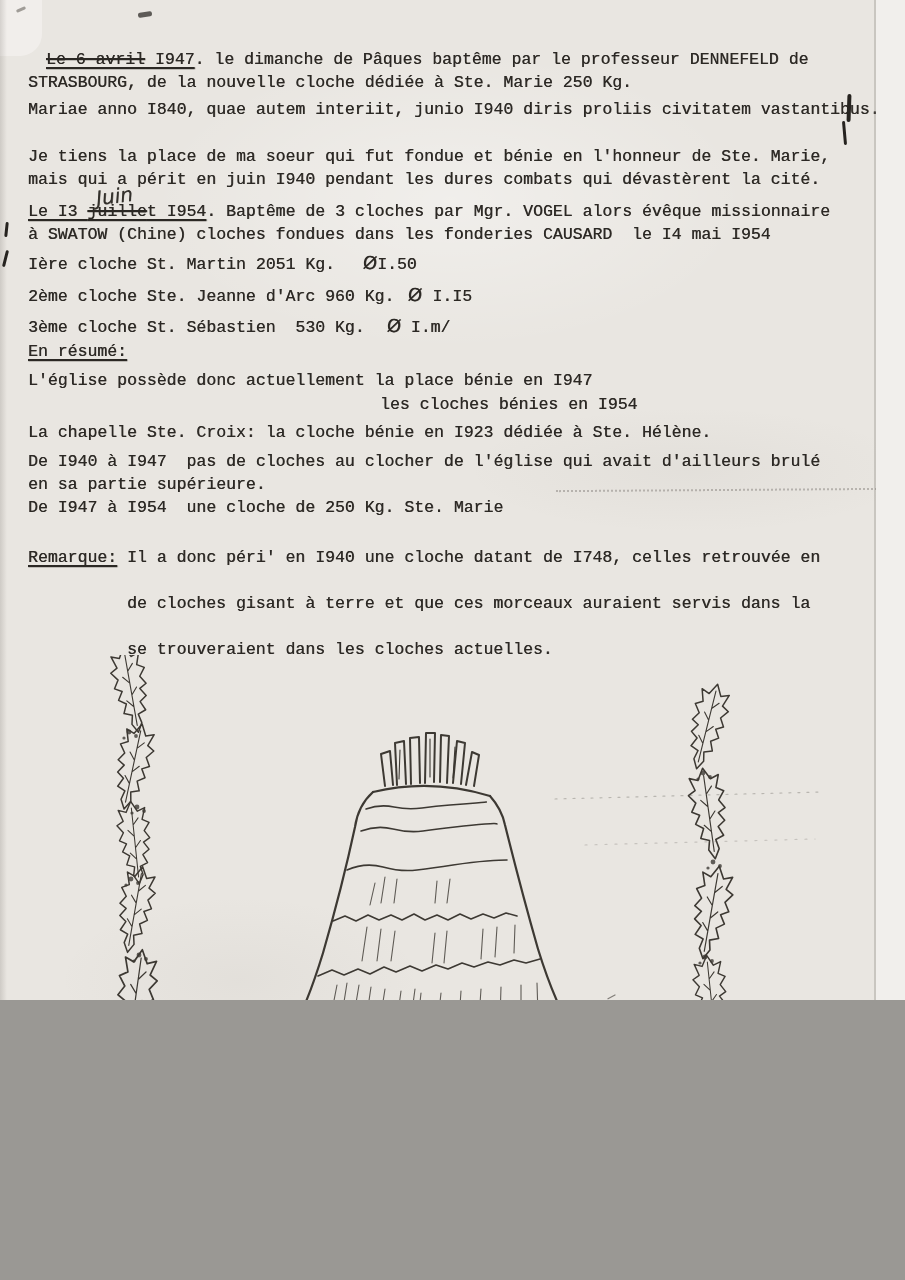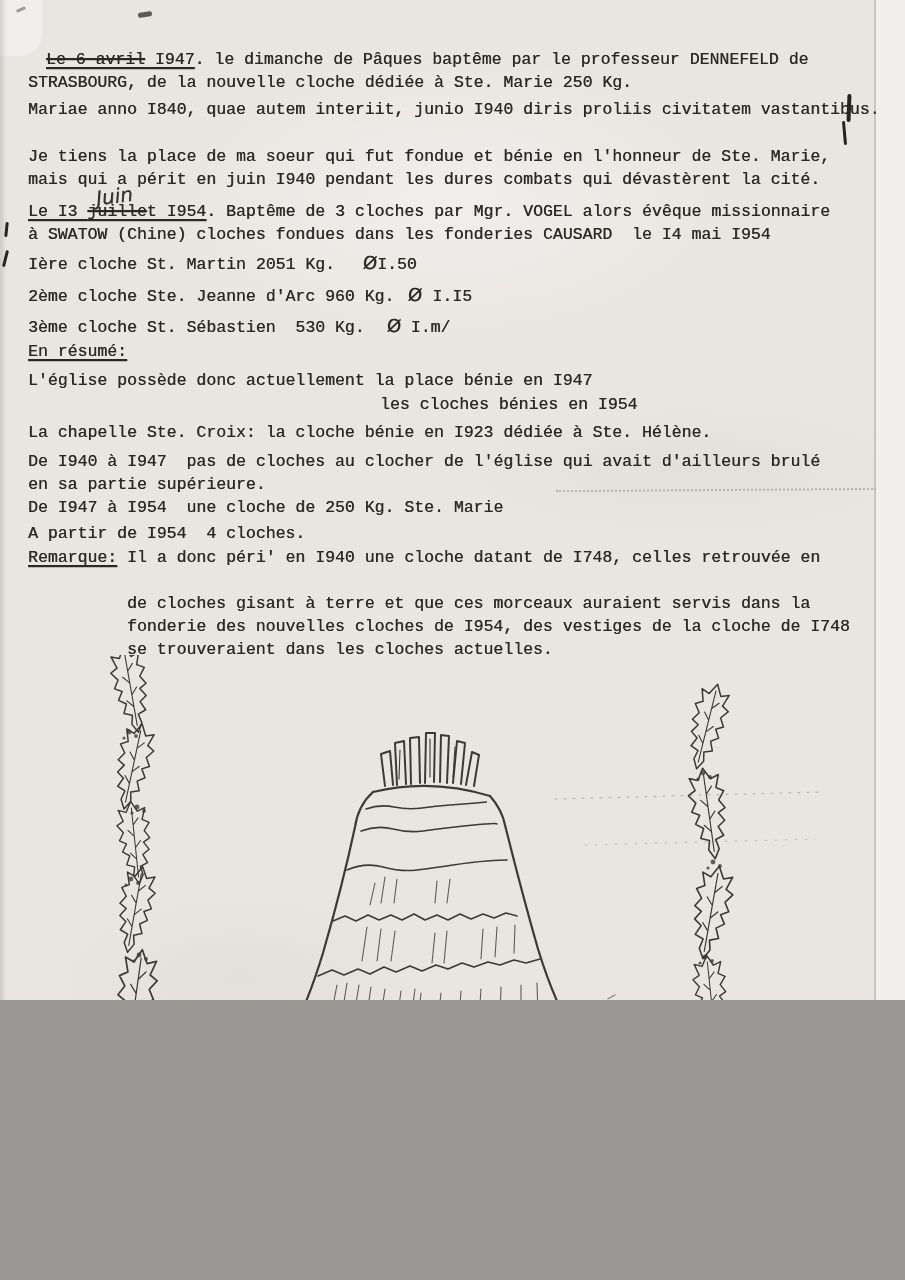--- a/index.html
+++ b/index.html
@@ -99,25 +99,23 @@
 
   <div class="block line" style="top:369px"><span>L'église possède donc actuellement la place bénie en I947</span></div>
   <div class="block line r2pad" style="top:393px"><span>les cloches bénies en I954</span></div>
   <div class="block line" style="top:421px"><span>La chapelle Ste. Croix: la cloche bénie en I923 dédiée à Ste. Hélène.</span></div>
   <div class="block" style="top:450px">
     <div class="line"><span>De I940 à I947  pas de cloches au clocher de l'église qui avait d'ailleurs brulé</span></div>
     <div class="line"><span>en sa partie supérieure.</span></div>
   </div>
   <div class="smudge1"></div>
   <div class="block line" style="top:496px"><span>De I947 à I954  une cloche de 250 Kg. Ste. Marie</span></div>
-  <div class="block line" style="top:522px"><span>A partir de I954  4 cloches.</span></div>
 
   <div class="block line" style="top:546px"><span class="u">Remarque:</span><span> Il a donc péri' en I940 une cloche datant de I748, celles retrouvée en</span></div>
   <div class="block line cont" style="top:592px"><span>de cloches gisant à terre et que ces morceaux auraient servis dans la</span></div>
-  <div class="block line cont" style="top:615px"><span>fonderie des nouvelles cloches de I954, des vestiges de la cloche de I748</span></div>
   <div class="block line cont" style="top:638px"><span>se trouveraient dans les cloches actuelles.</span></div>
 
   <svg class="sketch" viewBox="0 0 740 620" aria-label="bell drawing">
     <defs>
       <g id="holly">
         <path stroke-width="1.5" d="M0,-44 L6,-33 L14,-36 L10,-24 L17,-20 L11,-12 L16,-4 L9,0 L14,8 L7,13 L11,22 L3,25 L5,34 L0,43 L-5,34 L-3,25 L-11,22 L-7,13 L-14,8 L-9,0 L-16,-4 L-11,-12 L-17,-20 L-10,-24 L-14,-36 L-6,-33 Z"></path>
         <path stroke-width="1.1" d="M0,-37 L0,36 M0,-19 L6,-26 M0,-7 L-6,-14 M0,5 L6,-2 M0,17 L-6,10"></path>
       </g>
       <g id="berries">
         <circle class="berry" cx="0" cy="0" r="2.4"></circle>

